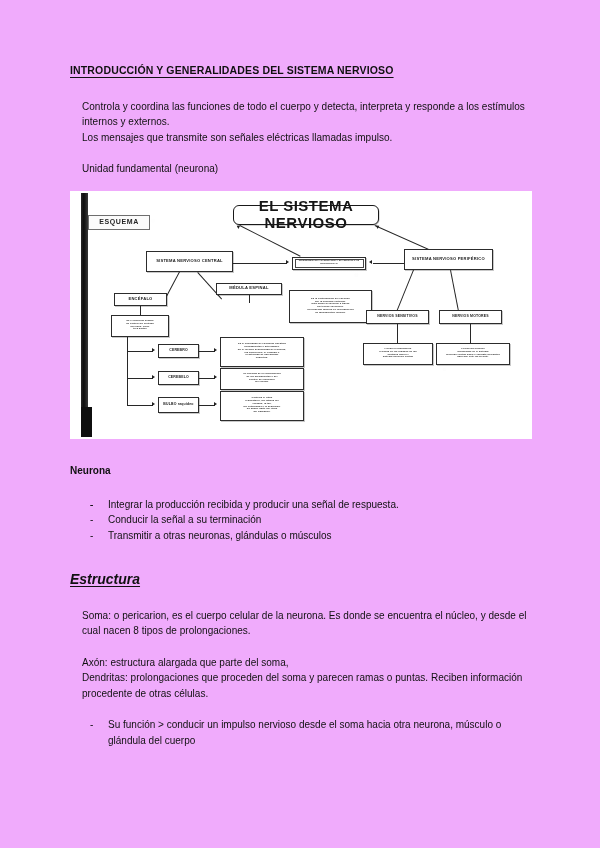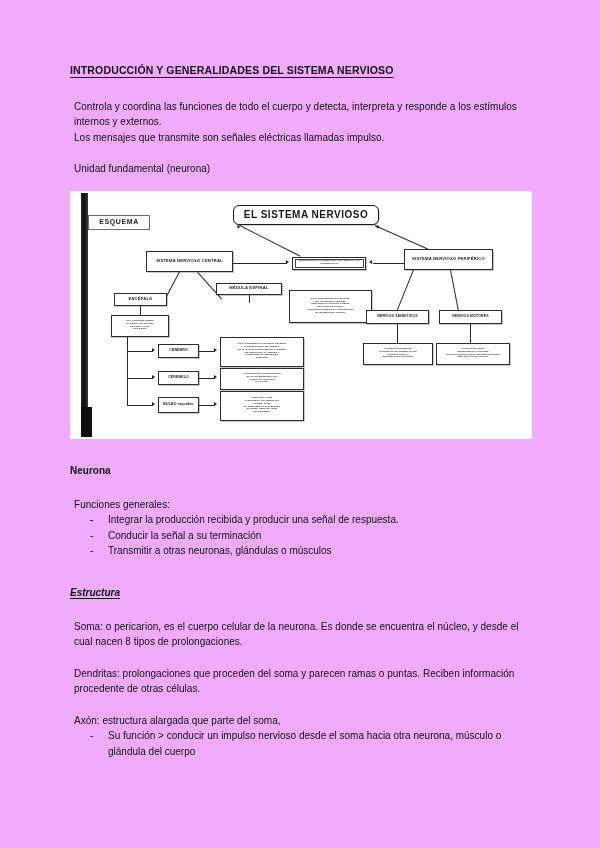--- a/index.html
+++ b/index.html
@@ -41,31 +41,31 @@
     margin: 0 0 22px 0;
     line-height: 1.2;
   }
   .sub-head {
     font-size: 10px;
     font-weight: bold;
     margin: 0 0 20px 0;
     line-height: 1.2;
   }
   .sub-head-italic {
-    font-size: 10px;
+    font-size: 14px;
     font-style: italic;
     text-decoration: underline;
     text-underline-offset: 2px;
     margin: 0 0 20px 0;
     line-height: 1.2;
   }
   p.body-text {
     font-size: 10px;
     line-height: 1.55;
-    margin: 0 0 16px 4px;
+    margin: 0 0 16px 12px;
     letter-spacing: 0.02px;
   }
   p.body-text.tight { margin-bottom: 0; }
 
   ul.dash-list {
     list-style: none;
     margin: 0 0 16px 0;
     padding: 0;
   }
   ul.dash-list li {
@@ -134,21 +134,21 @@
     justify-content: center;
     text-align: center;
     color: #1a1a1a;
     font-family: "Liberation Sans", sans-serif;
     line-height: 1.12;
     padding: 1px 2px;
     box-shadow: 0.6px 0.8px 0.6px rgba(0,0,0,0.22);
   }
 
   .dg-title {
-    font-size: 10px;
+    font-size: 15px;
     font-weight: bold;
     letter-spacing: 0.5px;
     border: 1.6px solid #1d1d1d;
     border-radius: 6px;
   }
   .dg-node {
     font-size: 4.1px;
     font-weight: bold;
     letter-spacing: 0.22px;
   }
@@ -342,21 +342,20 @@
       <div class="dg-box dg-desc" style="left:366px; top:152px; width:74px; height:22px; flex-direction:column; justify-content:center;">
         <span>Llevan las órdenes</span>
         <span>preparadas en el sistema</span>
         <span>nervioso central hacia el aparato locomotor</span>
         <span>para que éste las ejecute.</span>
       </div>
     </div>
 
     <h2 class="sub-head">Neurona</h2>
 
-    <p class="body-text tight">Funciones generales:</p>
 
     <ul class="dash-list">
       <li>
         <span class="dash">-</span>
       </li>
       <li>
         <span class="dash">-</span>
         <span>Integrar la producción recibida y producir una señal de respuesta.</span>
       </li>
       <li>
@@ -368,23 +367,23 @@
         <span>Transmitir a otras neuronas, glándulas o músculos</span>
       </li>
     </ul>
 
     <div class="spacer-sm"></div>
 
     <h3 class="sub-head-italic">Estructura</h3>
 
     <p class="body-text">Soma: o pericarion, es el cuerpo celular de la neurona. Es donde se encuentra el núcleo, y desde el cual nacen 8 tipos de prolongaciones.</p>
 
+    <p class="body-text tight">Axón: estructura alargada que parte del soma,</p>
+
     <p class="body-text">Dendritas: prolongaciones que proceden del soma y parecen ramas o puntas. Reciben información procedente de otras células.</p>
-
-    <p class="body-text tight">Axón: estructura alargada que parte del soma,</p>
 
     <ul class="dash-list">
       <li>
         <span class="dash">-</span>
         <span>Su función &gt; conducir un impulso nervioso desde el soma hacia otra neurona, músculo o glándula del cuerpo</span>
       </li>
     </ul>
 
   </div>
 </div>

